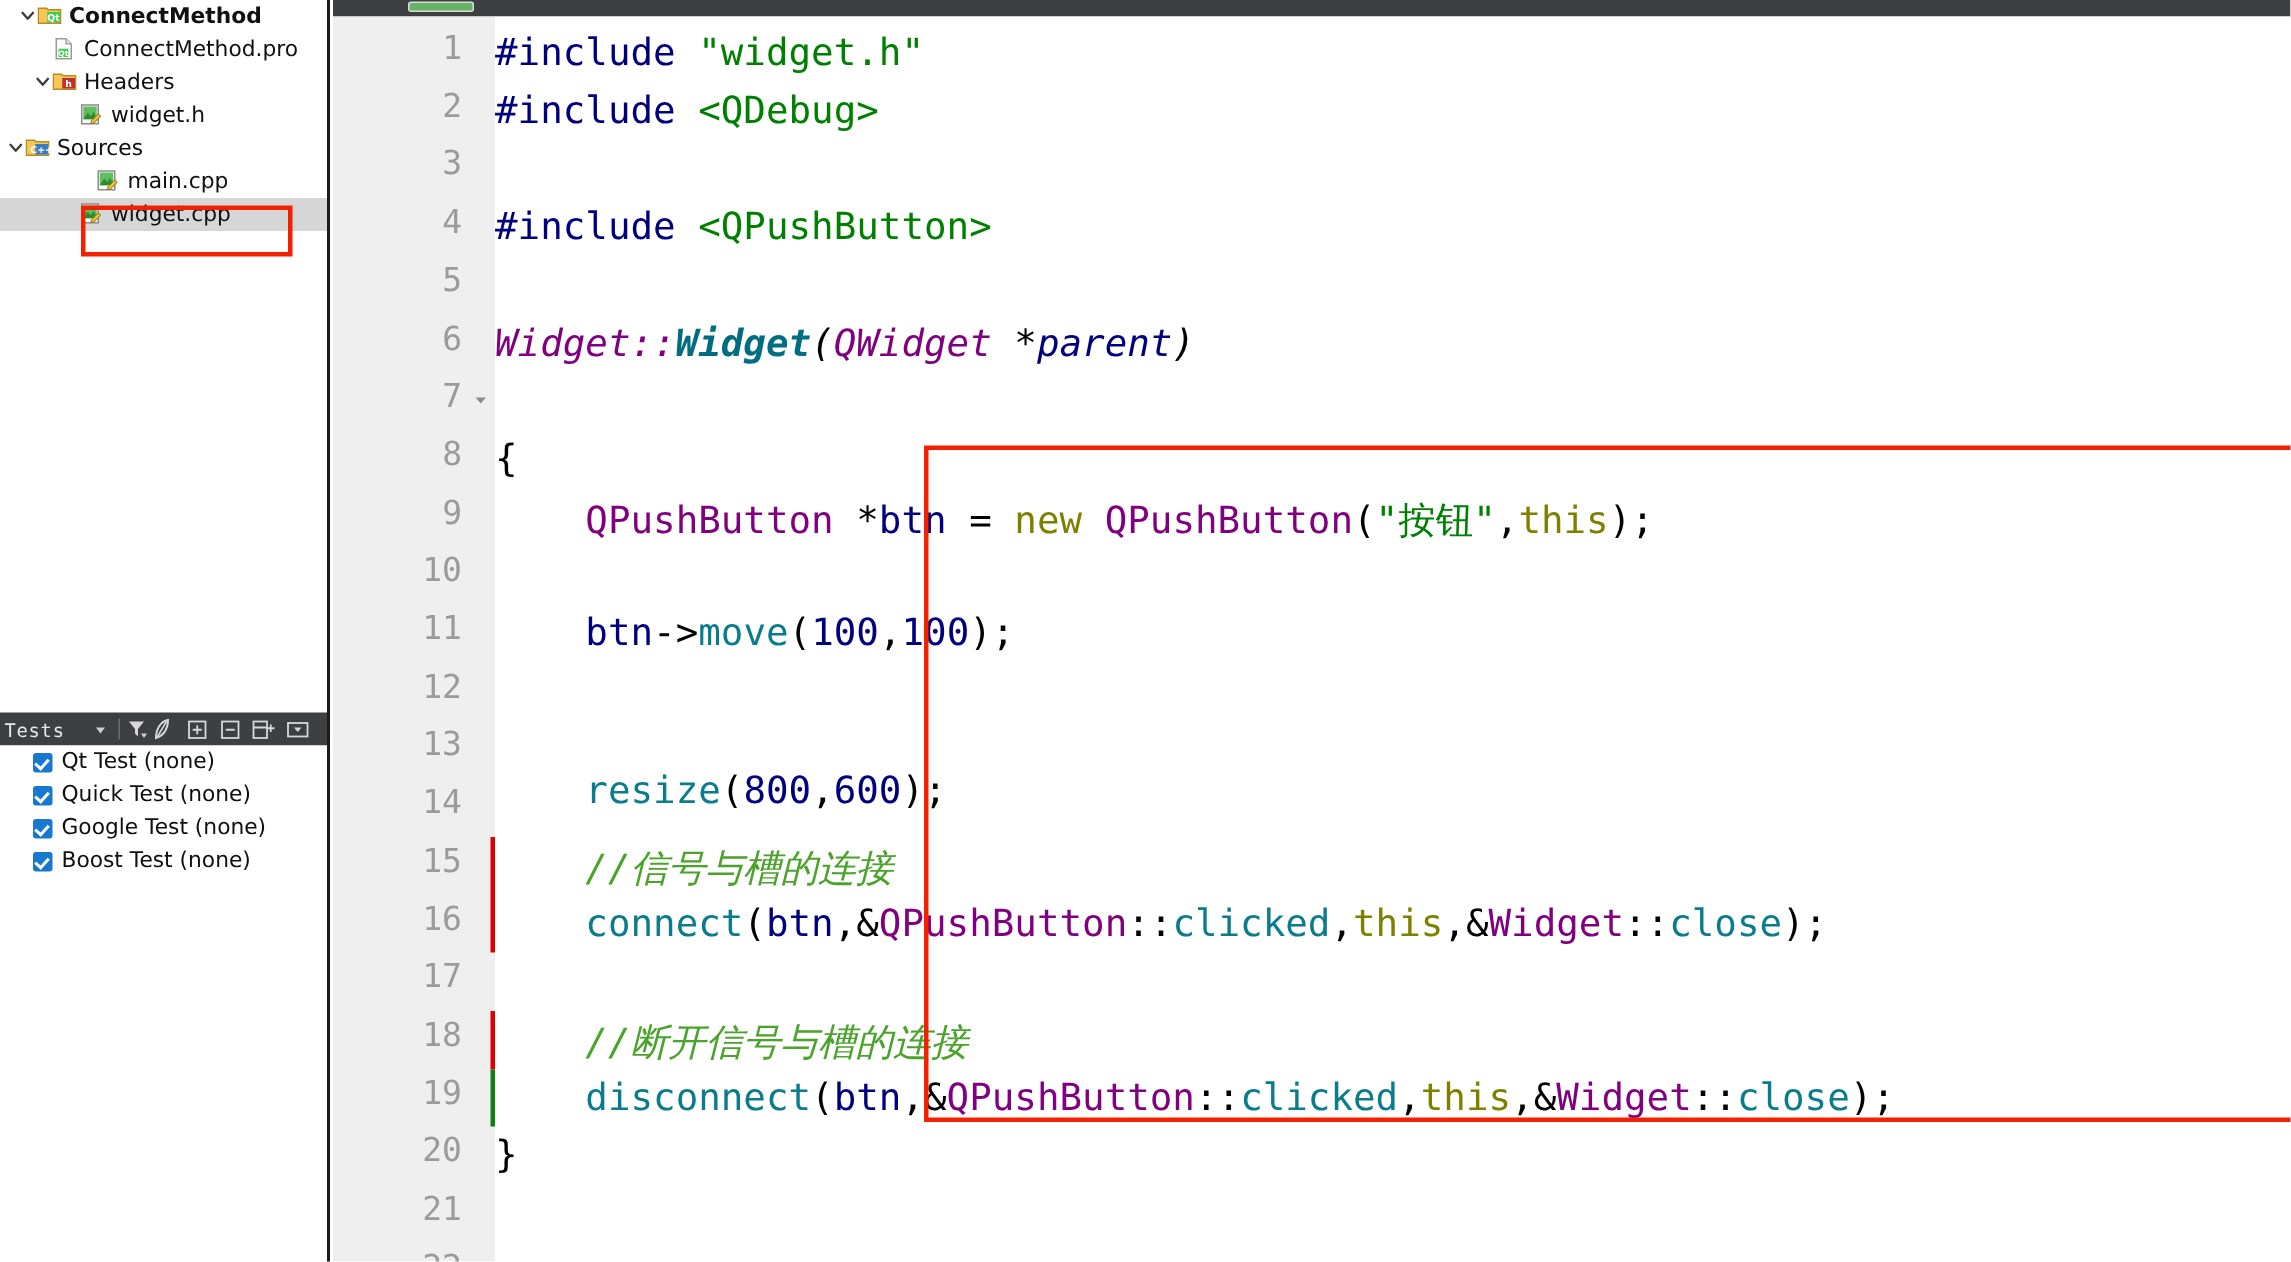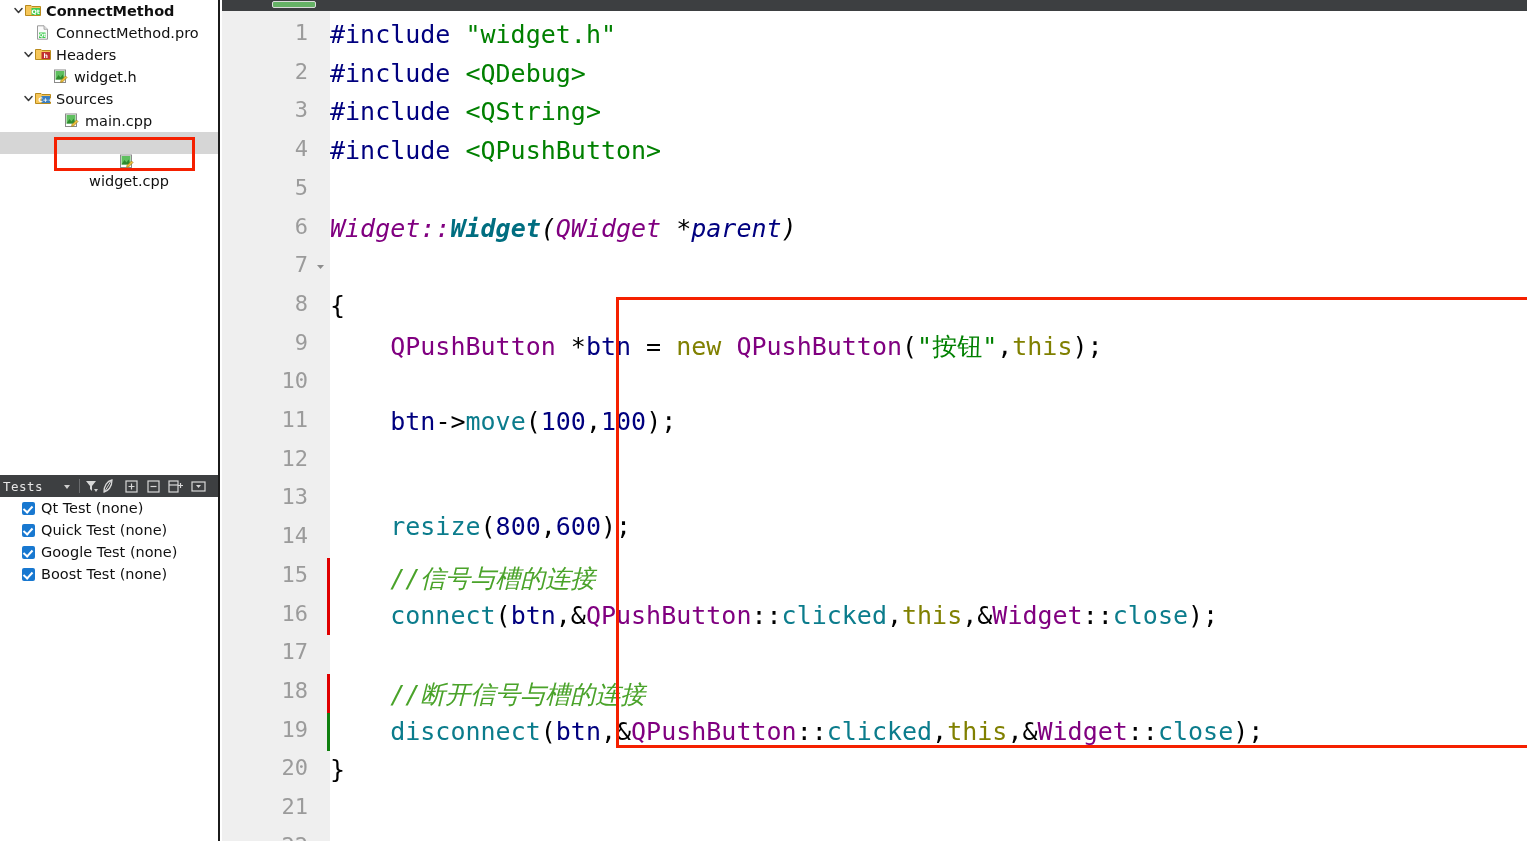--- a/index.html
+++ b/index.html
@@ -183,21 +183,21 @@
           <span class="ico">
             <svg class="ico-file" viewBox="0 0 15 15">
               <rect x="1.5" y="1" width="11" height="12.5" fill="#ffffff" stroke="#8a8a8a" stroke-width="1"></rect>
               <rect x="2.5" y="2" width="9" height="8.5" fill="#5fbf5f"></rect>
               <path d="M2.5 10.5 L5.5 6 L7.5 8.5 L9.5 5.5 L11.5 10.5 Z" fill="#2e8b2e"></path>
               <path d="M8 11.5 L12.5 7 L14 8.5 L9.5 13 L7.6 13.4 Z" fill="#f2c23c" stroke="#9a7a16" stroke-width="0.7"></path>
             </svg>
           </span>
           <span class="lbl">widget.h</span>
         </div>
-        <div class="tree-row" style="padding-left: 22px;">
+        <div class="tree-row" style="padding-left: 4px;">
           <span class="arrow">
             <svg width="9" height="7" viewBox="0 0 9 7">
               <path d="M1 1.5 L4.5 5.5 L8 1.5" fill="none" stroke="#3a3a3a" stroke-width="1.5" stroke-linecap="round" stroke-linejoin="round"></path>
             </svg>
           </span>
           <span class="ico">
             <svg class="ico-folder" viewBox="0 0 16 14">
               <path d="M0.5 2.5 L0.5 12.5 L15.5 12.5 L15.5 3.5 L7 3.5 L6 2.5 Z" fill="#f6c659" stroke="#b98b1e" stroke-width="1"></path>
               <rect x="6.5" y="5" width="8.5" height="7" fill="#3a7ec0"></rect>
               <text x="10.7" y="11" font-size="6.2" fill="#ffffff" text-anchor="middle" font-family="DejaVu Sans, sans-serif" font-weight="bold">C++</text>
@@ -210,21 +210,21 @@
           <span class="ico">
             <svg class="ico-file" viewBox="0 0 15 15">
               <rect x="1.5" y="1" width="11" height="12.5" fill="#ffffff" stroke="#8a8a8a" stroke-width="1"></rect>
               <rect x="2.5" y="2" width="9" height="8.5" fill="#5fbf5f"></rect>
               <path d="M2.5 10.5 L5.5 6 L7.5 8.5 L9.5 5.5 L11.5 10.5 Z" fill="#2e8b2e"></path>
               <path d="M8 11.5 L12.5 7 L14 8.5 L9.5 13 L7.6 13.4 Z" fill="#f2c23c" stroke="#9a7a16" stroke-width="0.7"></path>
             </svg>
           </span>
           <span class="lbl">main.cpp</span>
         </div>
-        <div class="tree-row selected" style="padding-left: 40px; flex-direction: column;">
+        <div class="tree-row selected" style="padding-left: 40px;">
           <span class="arrow"></span>
           <span class="ico">
             <svg class="ico-file" viewBox="0 0 15 15">
               <rect x="1.5" y="1" width="11" height="12.5" fill="#ffffff" stroke="#8a8a8a" stroke-width="1"></rect>
               <rect x="2.5" y="2" width="9" height="8.5" fill="#5fbf5f"></rect>
               <path d="M2.5 10.5 L5.5 6 L7.5 8.5 L9.5 5.5 L11.5 10.5 Z" fill="#2e8b2e"></path>
               <path d="M8 11.5 L12.5 7 L14 8.5 L9.5 13 L7.6 13.4 Z" fill="#f2c23c" stroke="#9a7a16" stroke-width="0.7"></path>
             </svg>
           </span>
           <span class="lbl">widget.cpp</span>
@@ -332,21 +332,20 @@
         <div class="ln" style="top: 744.3px;">20</div>
         <div class="ln" style="top: 783px;">21</div>
         <div class="ln" style="top: 821.7px;">22</div>
         <div class="changebar" style="top: 546.8px; height: 77.4px; background: rgb(224, 0, 0);"></div>
         <div class="changebar" style="top: 662.9px; height: 38.7px; background: rgb(224, 0, 0);"></div>
         <div class="changebar" style="top: 701.6px; height: 38.7px; background: rgb(16, 128, 16);"></div>
       </div>
     <div class="code" id="code-area">
         <div class="cl" style="top: 9px;"><span class="t-pre">#include </span><span class="t-str">"widget.h"</span></div>
         <div class="cl" style="top: 47.7px;"><span class="t-pre">#include </span><span class="t-str">&lt;QDebug&gt;</span></div>
-        <div class="cl" style="top: 86.4px;"><span class="t-pre">#include </span><span class="t-str">&lt;QString&gt;</span></div>
         <div class="cl" style="top: 125.1px;"><span class="t-pre">#include </span><span class="t-str">&lt;QPushButton&gt;</span></div>
         <div class="cl" style="top: 163.8px;"></div>
         <div class="cl" style="top: 202.5px; font-style: italic;"><span class="t-type">Widget</span><span class="t-type">::</span><span class="t-typeb">Widget</span><span class="t-plain">(</span><span class="t-type">QWidget</span><span class="t-plain"> *</span><span class="t-var">parent</span><span class="t-plain">)</span></div>
         <div class="cl" style="top: 279.9px;"><span class="t-plain">{</span></div>
         <div class="cl" style="top: 318.6px;"><span class="t-plain">    </span><span class="t-type">QPushButton</span><span class="t-plain"> *</span><span class="t-var">btn</span><span class="t-plain"> = </span><span class="t-kw">new</span><span class="t-plain"> </span><span class="t-type">QPushButton</span><span class="t-plain">(</span><span class="t-str">"按钮"</span><span class="t-plain">,</span><span class="t-kw">this</span><span class="t-plain">);</span></div>
         <div class="cl" style="top: 357.3px;"></div>
         <div class="cl" style="top: 396px;"><span class="t-plain">    </span><span class="t-var">btn</span><span class="t-plain">-&gt;</span><span class="t-fn">move</span><span class="t-plain">(</span><span class="t-var">100</span><span class="t-plain">,</span><span class="t-var">100</span><span class="t-plain">);</span></div>
         <div class="cl" style="top: 434.7px;"></div>
         <div class="cl" style="top: 501px; text-align: center;"><span class="t-plain">    </span><span class="t-fn">resize</span><span class="t-plain">(</span><span class="t-var">800</span><span class="t-plain">,</span><span class="t-var">600</span><span class="t-plain">);</span></div>
         <div class="cl" style="top: 512.1px;"></div>

